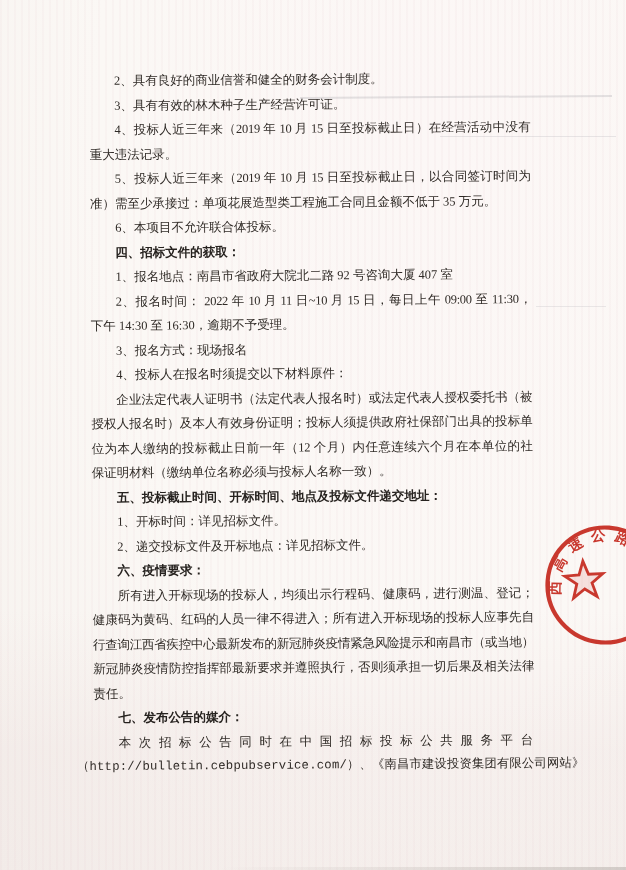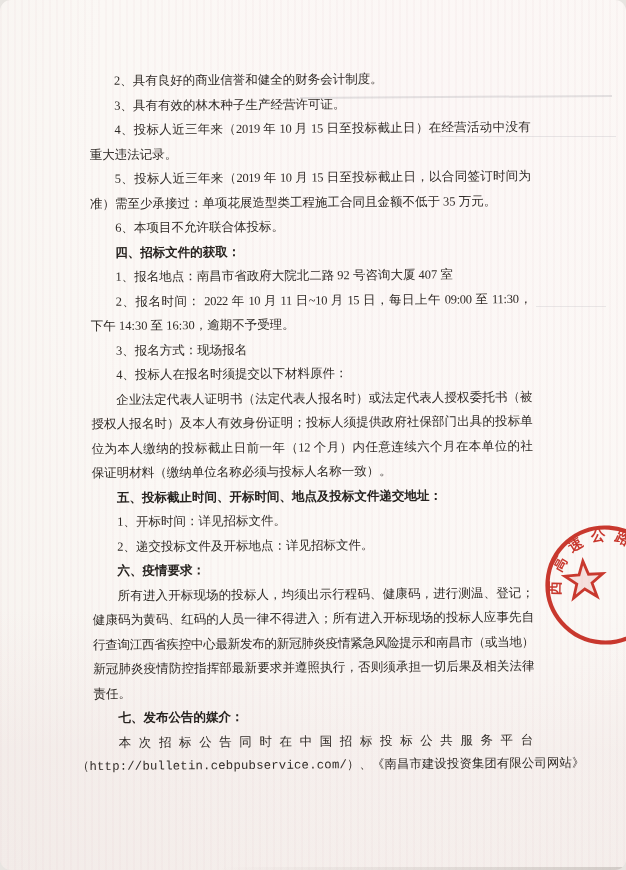--- a/index.html
+++ b/index.html
@@ -57,21 +57,21 @@
   .seal .star{stroke:var(--seal,#c9291e);stroke-width:2.8;fill:rgba(201,41,30,.12);stroke-linejoin:miter;}
   .seal text{
     fill:var(--seal,#c9291e);
     font-family:"Liberation Serif","DejaVu Serif",serif;
     font-weight:bold;font-size:14.5px;letter-spacing:8px;
   }
 </style>
 </head>
 <body>
 
-<div class="page" style="background-color: rgb(251, 248, 245); border-radius: 11px;">
+<div class="page" style="background-color: rgb(251, 248, 245);">
 
   <div class="texture"></div>
   <div class="streak s1"></div>
   <div class="streak s2"></div>
   <div class="streak s3"></div>
 
   <div class="textblock" id="textblock">
       <div class="ln ind">2、具有良好的商业信誉和健全的财务会计制度。</div>
       <div class="ln ind">3、具有有效的林木种子生产经营许可证。</div>
       <div class="ln ind fill">4、投标人近三年来（2019 年 10 月 15 日至投标截止日）在经营活动中没有</div>

